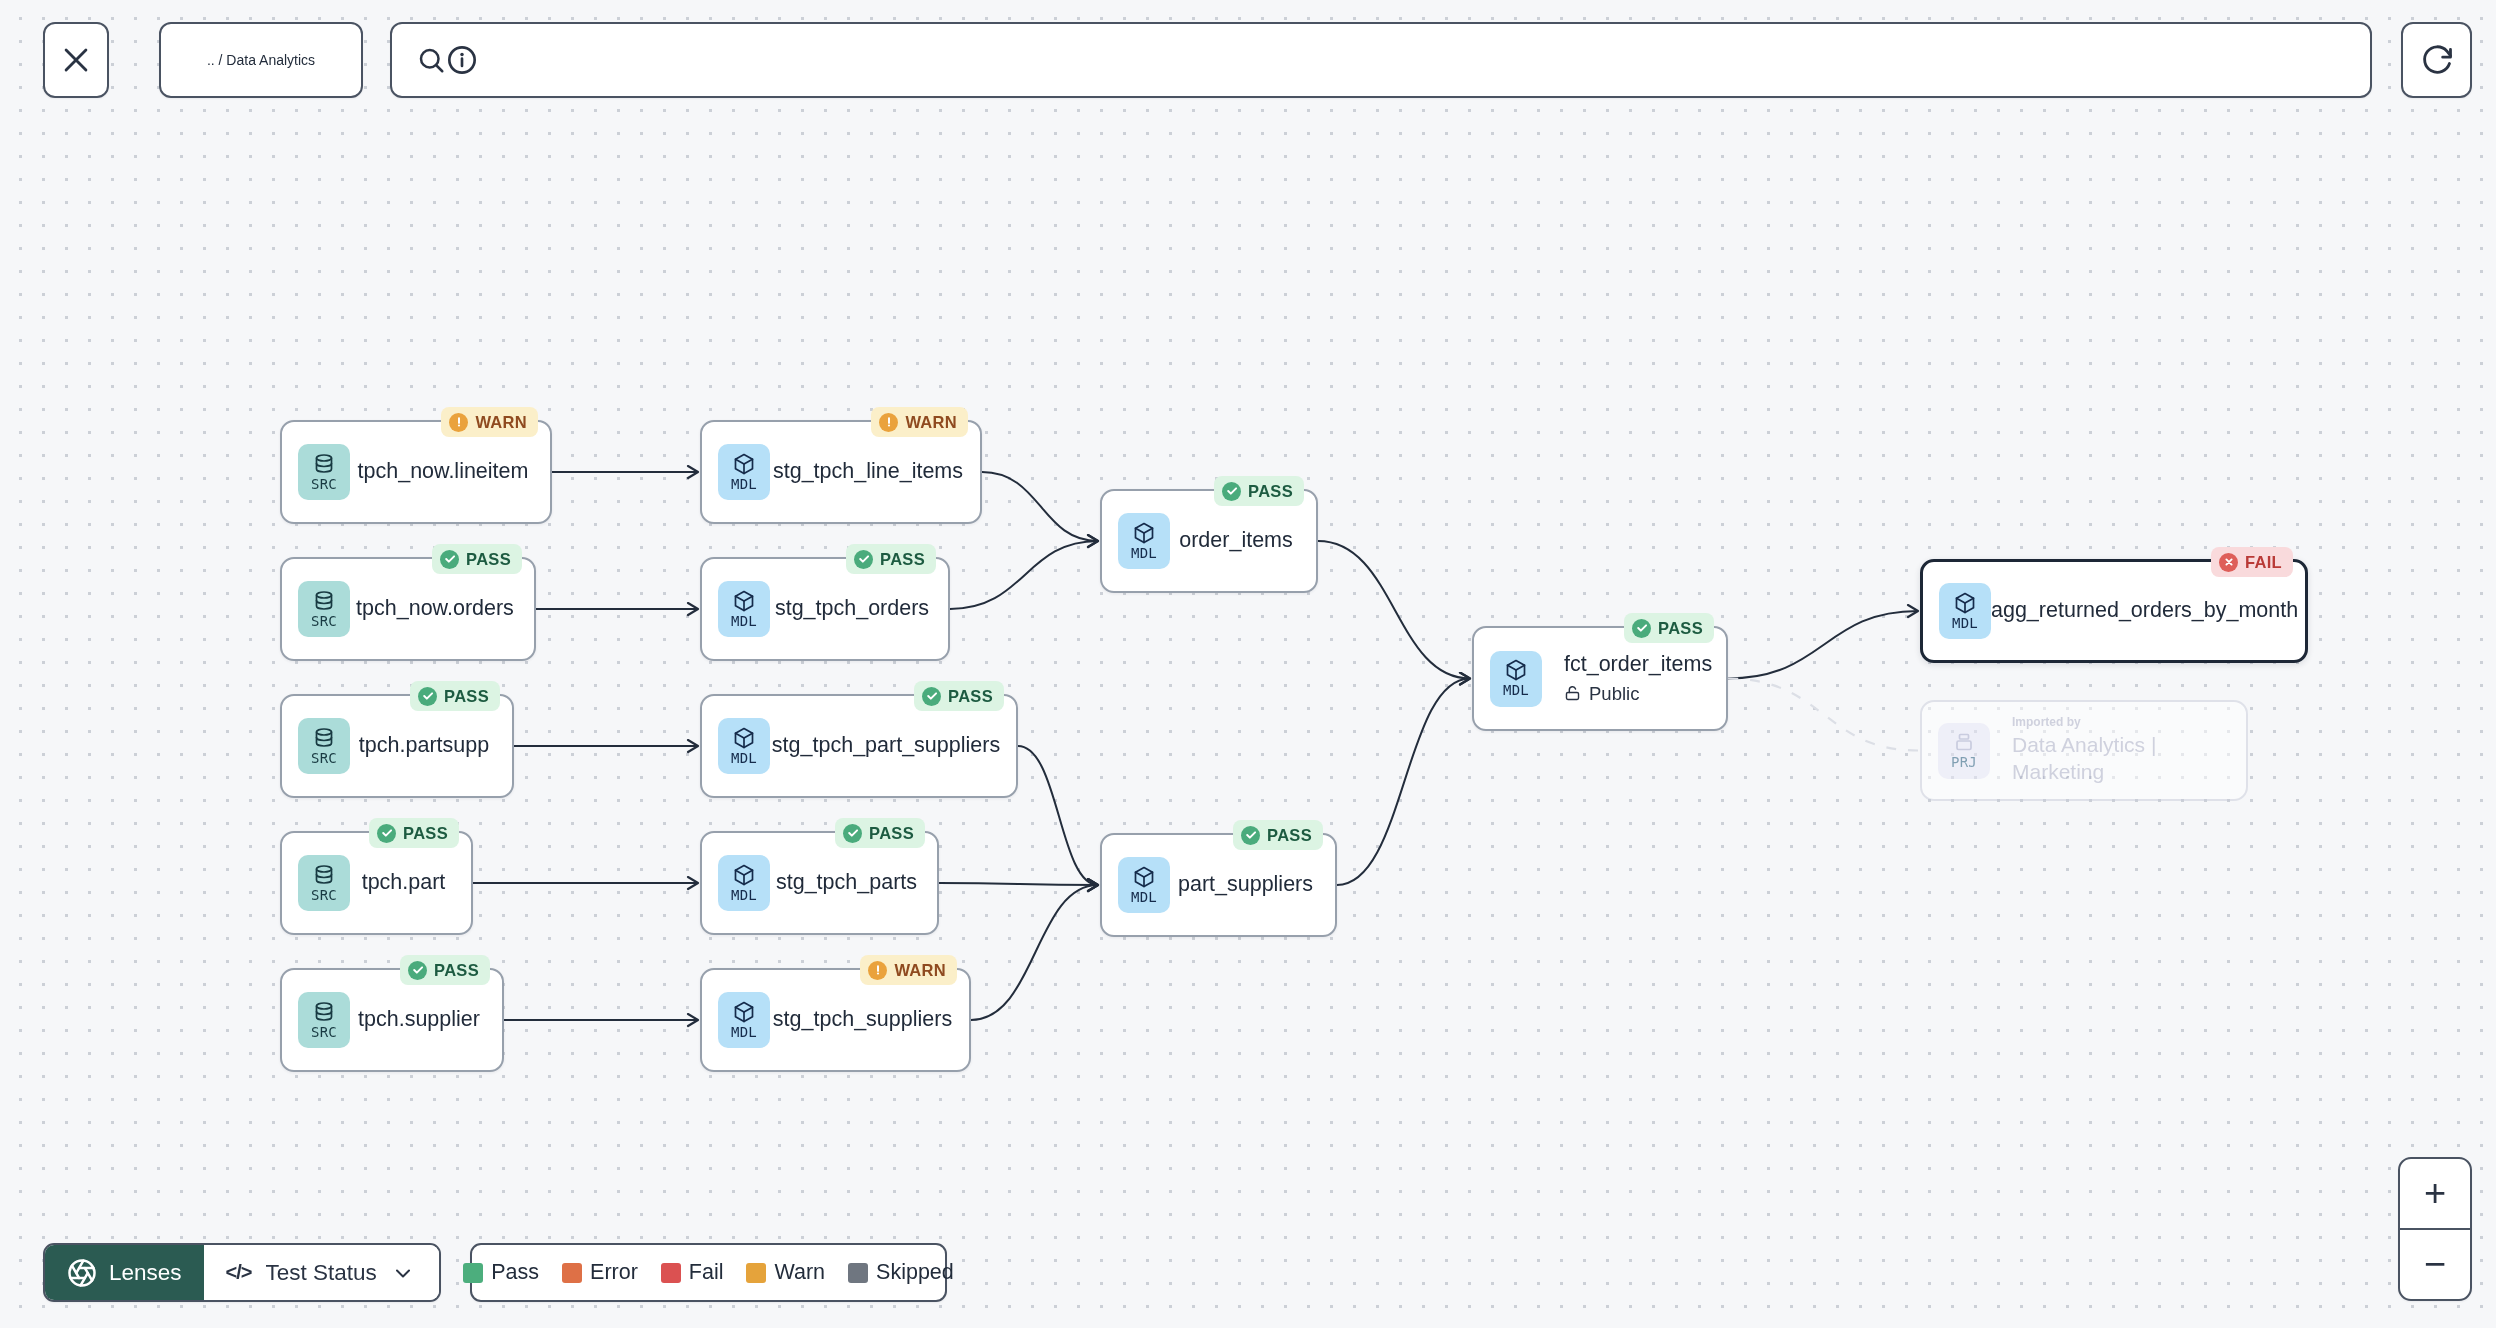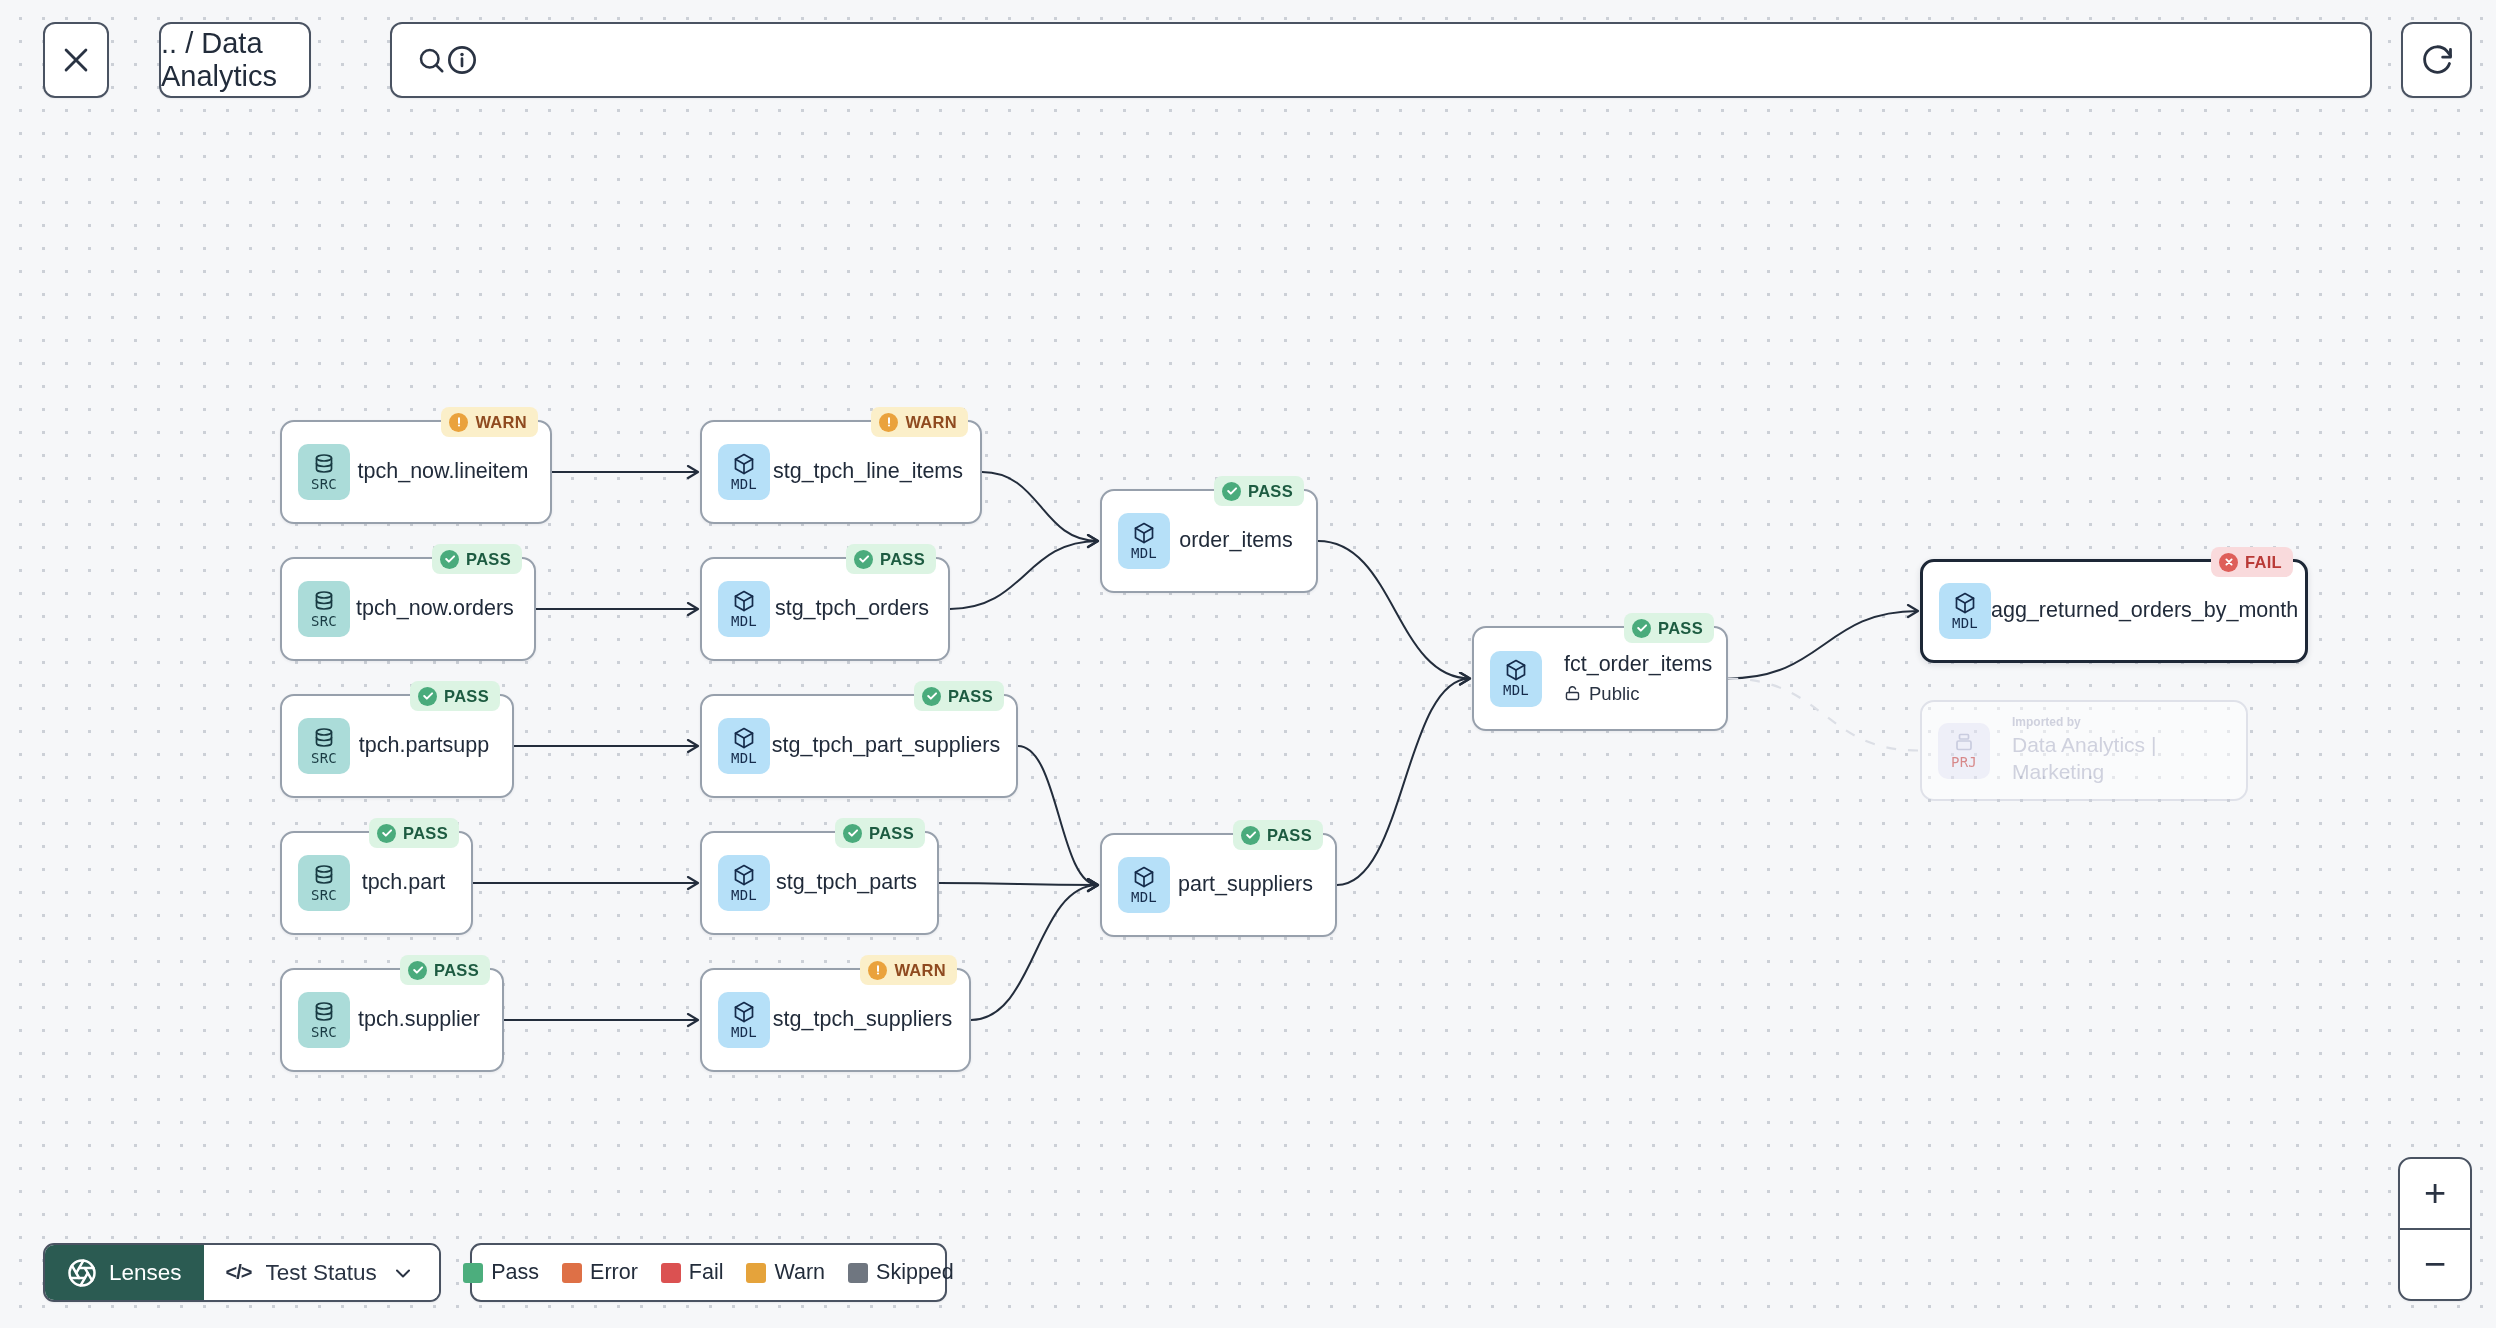--- a/index.html
+++ b/index.html
@@ -13,21 +13,21 @@
     color:#212b3a;
     position:relative;
   }
   
   .chrome-btn {
     position:absolute; background:#fff; border:2.5px solid #4a5362;
     border-radius:12px; display:flex; align-items:center; justify-content:center;
     box-shadow:0 1px 2px rgba(16,24,40,.06); cursor:pointer;
   }
   #close-btn { left:43px; top:22px; width:66px; height:76px; }
-  #breadcrumb { left:159px; top:22px; width:152px; height:76px; font-size:29px; color:#222c3b; }
+  #breadcrumb { left:159px; top:22px; width:204px; height:76px; font-size:14px; color:#222c3b; }
   #searchbar {
     position:absolute; left:390px; top:22px; width:1982px; height:76px;
     background:#fff; border:2.5px solid #4a5362; border-radius:12px;
     display:flex; align-items:center; padding:0 24px;
     box-shadow:0 1px 2px rgba(16,24,40,.06);
   }
   #searchbar svg { flex:0 0 auto; }
   #search-input {
     flex:1; border:none; outline:none; font-family:"Liberation Sans",sans-serif;
     font-size:24px; color:#222c3b; margin-left:16px; background:transparent;
@@ -426,21 +426,21 @@
           <path d="M2.5 6.25 L11 11 L19.5 6.25"></path>
           <path d="M11 11 V20.5"></path>
         </svg>
         <span class="tile-label">MDL</span>
       </div>
       <div class="node-labels">
         <div>agg_returned_orders_by_month</div>
       </div>
     </div>
     <div class="node faded" style="left: 1920px; top: 700px; width: 328px; height: 101px;">
-      <div class="tile" style="background: rgb(232, 232, 248); color: #b91c1c;">
+      <div class="tile" style="background: rgb(232, 232, 248); color: #0c4a6e;">
         <svg width="22" height="22" viewBox="0 0 22 22" fill="none" stroke="#9da2c6" stroke-width="1.7" stroke-linecap="round" stroke-linejoin="round">
           <rect x="6.5" y="3.5" width="9" height="4.5" rx="1"></rect>
           <rect x="4" y="10" width="14" height="8.5" rx="1.5"></rect>
         </svg>
         <span class="tile-label">PRJ</span>
       </div>
       <div class="node-labels left">
         <div class="line1">Imported by</div>
         <div class="line2">Data Analytics | Marketing</div>
       </div>

